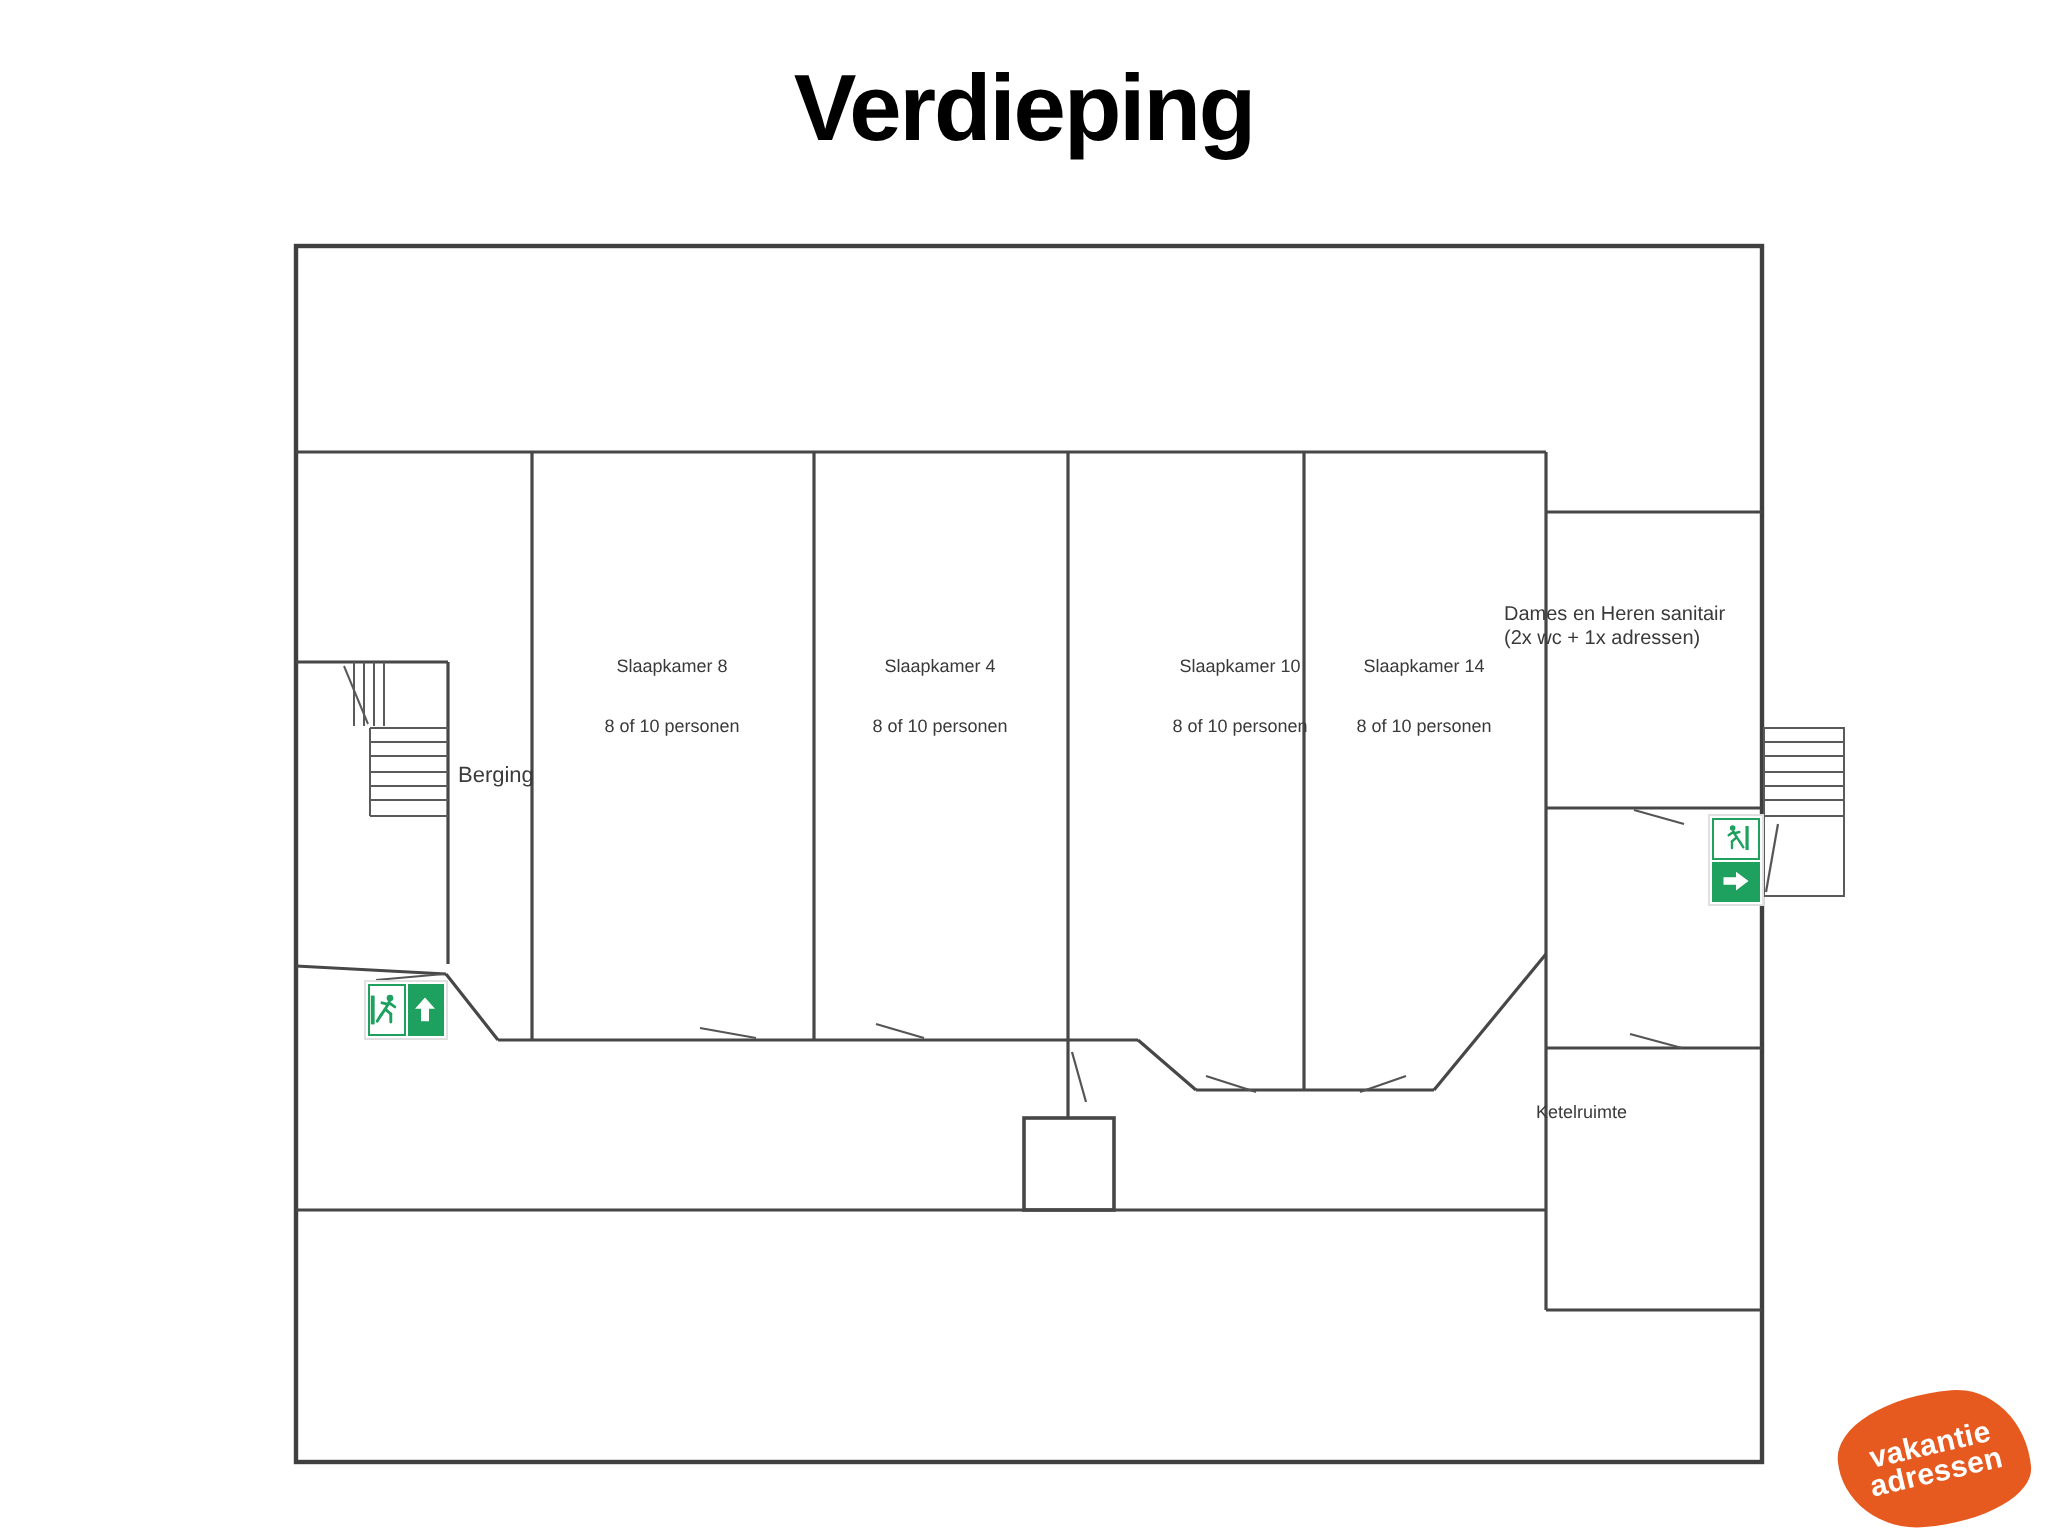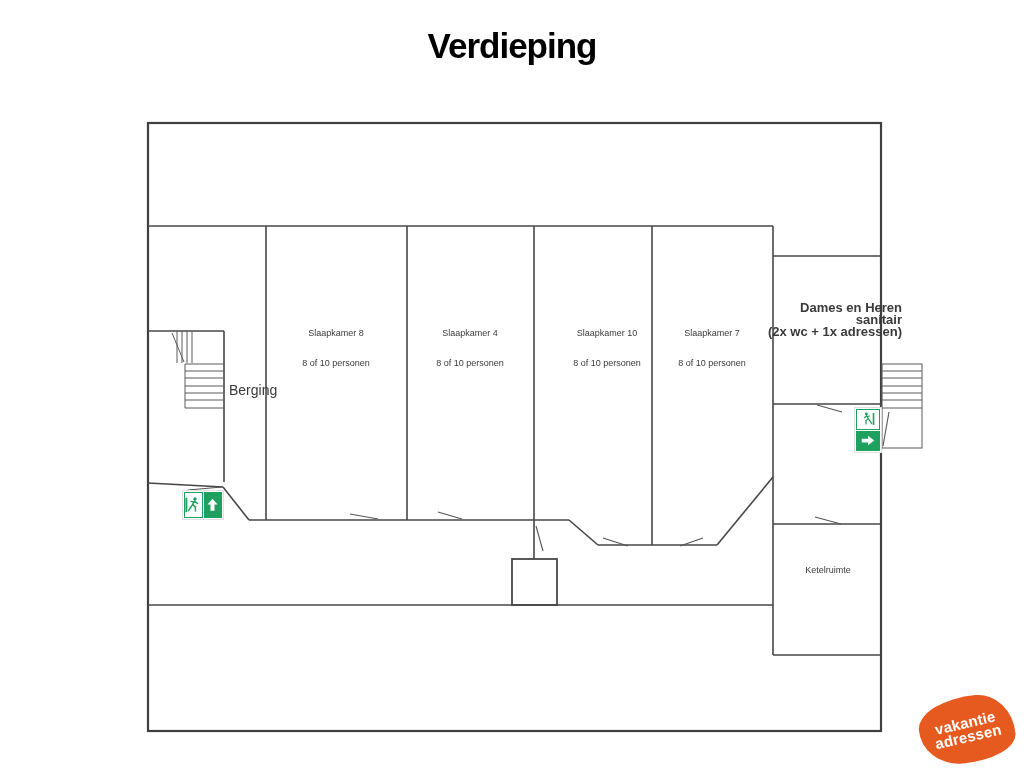--- a/index.html
+++ b/index.html
@@ -2,29 +2,29 @@
 <html><head>
 <meta charset="utf-8">
 <style>
   html,body{margin:0;padding:0;}
   body{
     width:1024px;height:768px;position:relative;background:#ffffff;
     font-family:"Liberation Sans", sans-serif;overflow:hidden;
   }
   .page-title{
     position:absolute;left:0;top:26px;width:1024px;text-align:center;
-    font-size:35px;font-weight:bold;color:#000;letter-spacing:-1px;
+    font-size:47px;font-weight:bold;color:#000;letter-spacing:-1px;
   }
   .plan-svg{position:absolute;left:0;top:0;}
   .label{position:absolute;color:#3a3a3a;}
   .room-label{width:160px;margin-left:-80px;text-align:center;font-size:9px;}
   .room-label .cap{display:block;margin-top:20px;}
-  .berging-label{font-size:14px;}
-  .sanitair-label{width:150px;margin-left:-75px;text-align:right;font-size:13px;line-height:12px;font-weight:bold;}
-  .ketel-label{width:120px;margin-left:-60px;text-align:center;font-size:9px;margin-top:14px;}
+  .berging-label{font-size:11px;}
+  .sanitair-label{width:150px;margin-left:-75px;text-align:left;font-size:10px;line-height:12px;}
+  .ketel-label{width:120px;margin-left:-60px;text-align:left;font-size:9px;}
   .exit-sign{position:absolute;display:flex;background:#ffffff;box-shadow:0 0 0 1px #e0e0e0;}
   .exit-sign .cell{display:flex;align-items:center;justify-content:center;}
   .exit-left{left:183px;top:491px;width:38px;height:26px;padding:1px;gap:1px;}
   .exit-left .cell{width:50%;height:100%;}
   .exit-right{left:855px;top:408px;width:24px;height:42px;flex-direction:column;padding:1px;gap:1px;}
   .exit-right .cell{width:100%;height:50%;}
   .cell-white{background:#ffffff;box-shadow:inset 0 0 0 1px #1ea05f;}
   .cell-green{background:#1ea05f;}
   .logo-blob{
     position:absolute;left:919px;top:696px;width:96px;height:67px;
@@ -117,26 +117,26 @@
 </svg>
 
 <div class="label room-label" style="left:336px;top:328px;">
   <span>Slaapkamer 8</span>
   <span class="cap">8 of 10 personen</span>
 </div>
 <div class="label room-label" style="left:470px;top:328px;">
   <span>Slaapkamer 4</span>
   <span class="cap">8 of 10 personen</span>
 </div>
-<div class="label room-label" style="left:607px;top:328px;text-align:center;">
+<div class="label room-label" style="left:620px;top:328px;text-align:center;">
   <span>Slaapkamer 10</span>
   <span class="cap">8 of 10 personen</span>
 </div>
 <div class="label room-label" style="left:712px;top:328px;">
-  <span>Slaapkamer 7</span>
+  <span>Slaapkamer 14</span>
   <span class="cap">8 of 10 personen</span>
 </div>
 
 <div class="label berging-label" style="left:229px;top:382px;">Berging</div>
 
 <div class="label sanitair-label" style="left:827px;top:302px;">
   <span>Dames en Heren sanitair</span><br>
   <span>(2x wc + 1x adressen)</span>
 </div>
 

